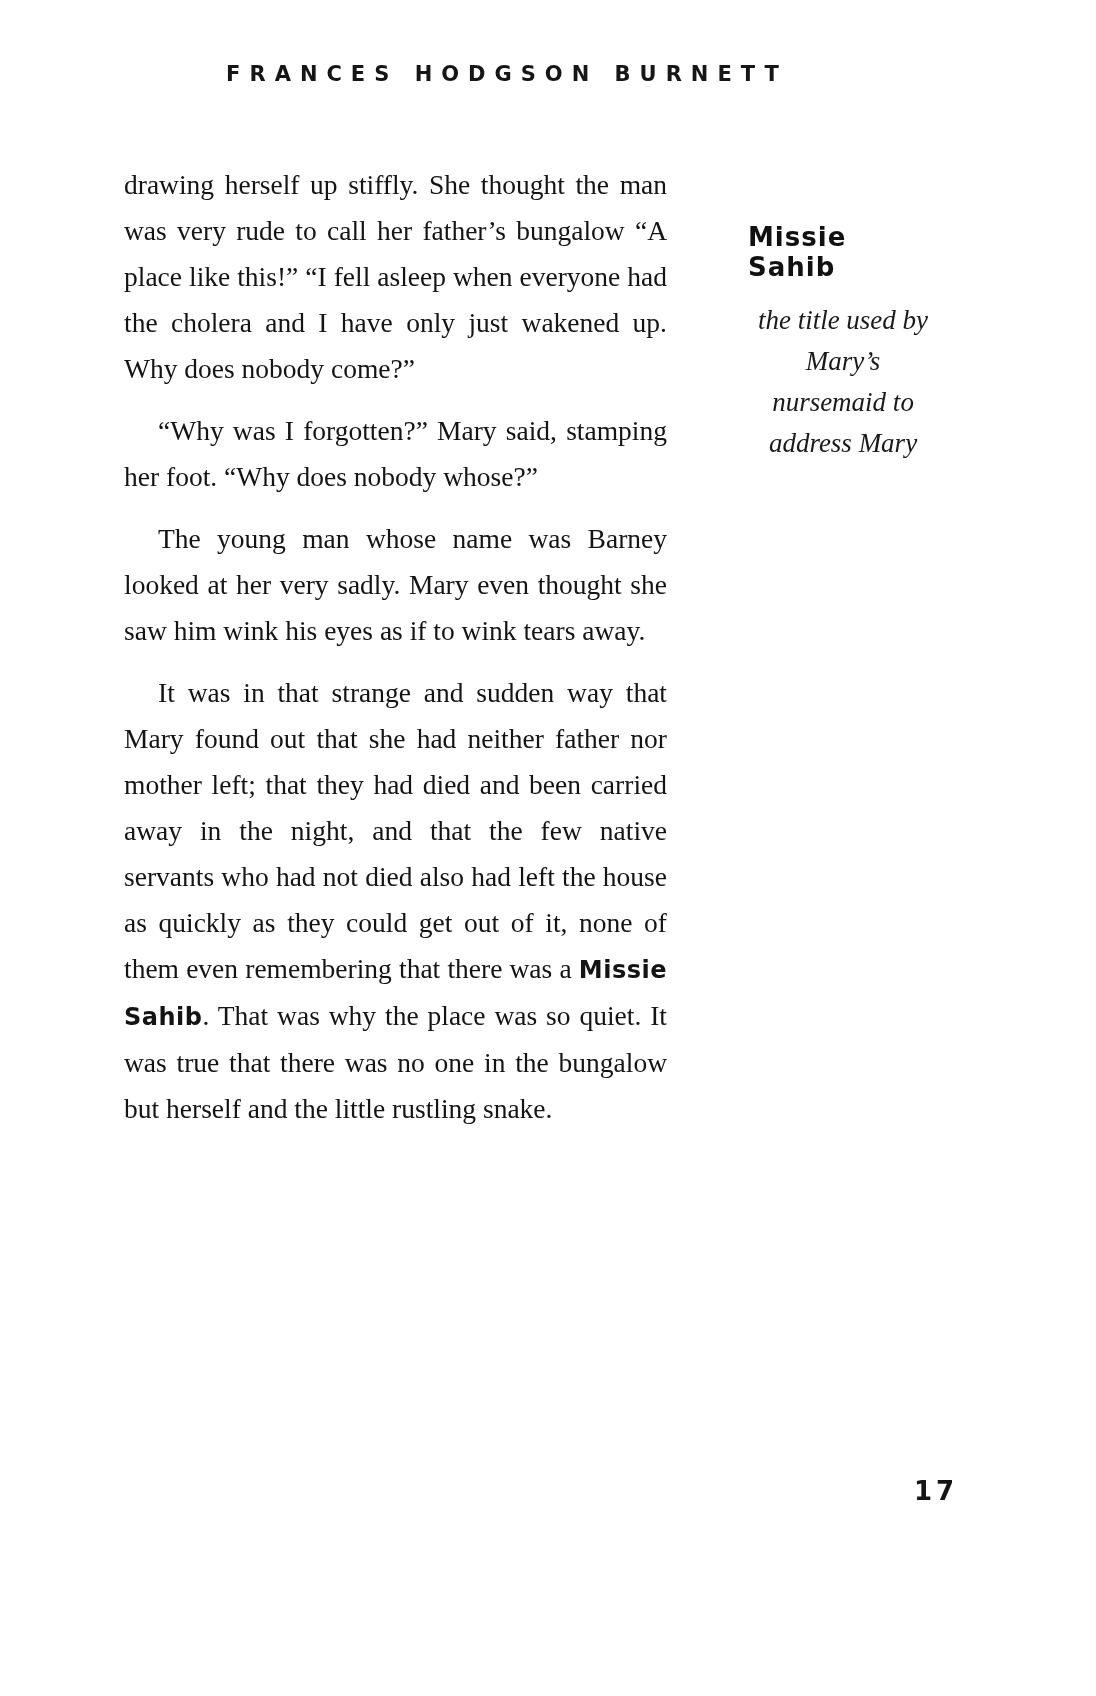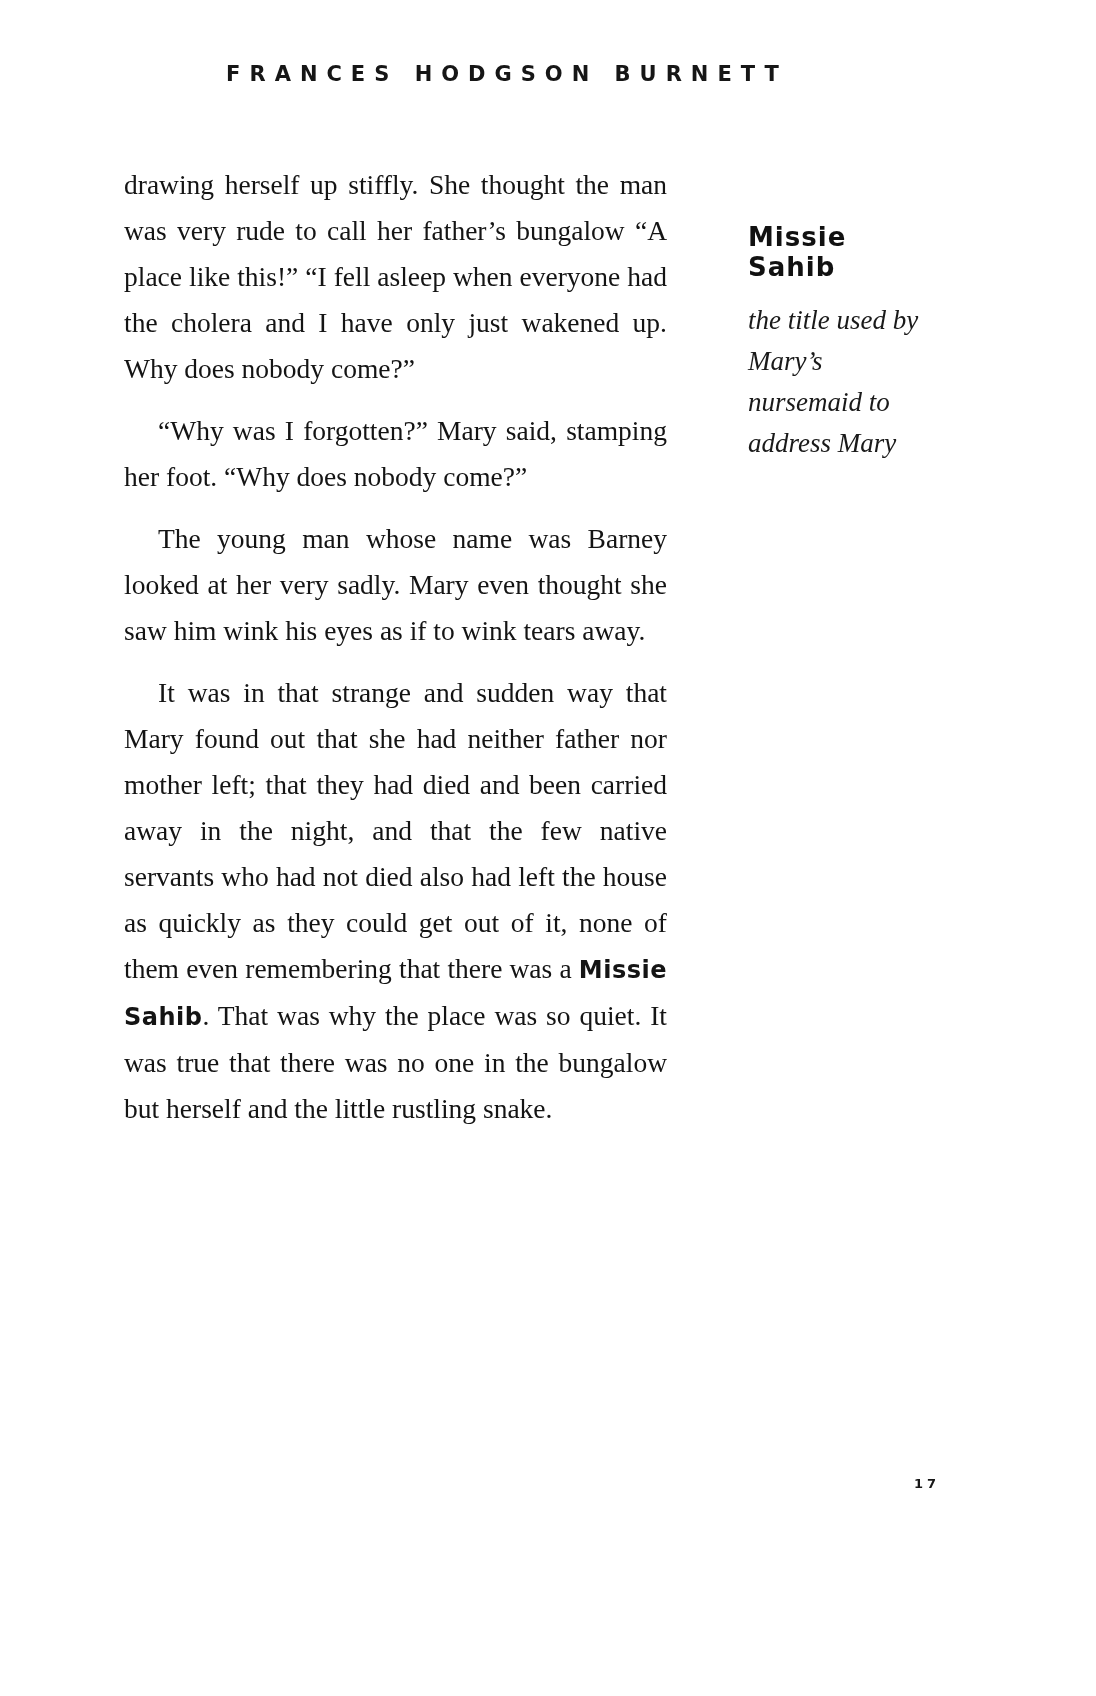--- a/index.html
+++ b/index.html
@@ -65,44 +65,45 @@
     letter-spacing: 1px;
     color: #111111;
   }
   .margin-note .definition {
     margin: 0;
     font-family: "Liberation Serif", serif;
     font-style: italic;
     font-size: 27px;
     line-height: 41px;
     color: #1a1a1a;
+    text-align: center;
   }
   .page-number {
     position: absolute;
     left: 914px;
     top: 1476px;
     font-family: "DejaVu Sans", sans-serif;
     font-weight: bold;
-    font-size: 13px;
+    font-size: 26px;
     letter-spacing: 4px;
     color: #161616;
   }
 </style>
 </head>
 <body>
 
 <div class="page">
 
   <div class="running-header">
     <span>FRANCES HODGSON BURNETT</span>
   </div>
 
   <main class="body-column">
     <p class="first">drawing herself up stiffly. She thought the man was very rude to call her father’s bungalow “A place like this!” “I fell asleep when everyone had the cholera and I have only just wakened up. Why does nobody come?”</p>
-    <p>“Why was I forgotten?” Mary said, stamping her foot. “Why does nobody come?”</p>
+    <p>“Why was I forgotten?” Mary said, stamping her foot. “Why does nobody whose?”</p>
     <p>The young man whose name was Barney looked at her very sadly. Mary even thought she saw him wink his eyes as if to wink tears away.</p>
     <p><span>It was in that strange and sudden way that Mary found out that she had neither father nor mother left; that they had died and been carried away in the night, and that the few native servants who had not died also had left the house as quickly as they could get out of it, none of them even remembering that there was a </span><span class="term-inline">Missie Sahib</span><span>. That was why the place was so quiet. It was true that there was no one in the bungalow but herself and the little rustling snake.</span></p>
   </main>
 
   <aside class="margin-note">
     <h2 class="term">Missie Sahib</h2>
     <p class="definition">the title used by Mary’s nursemaid to address Mary</p>
   </aside>
 
   <div class="page-number">17</div>

